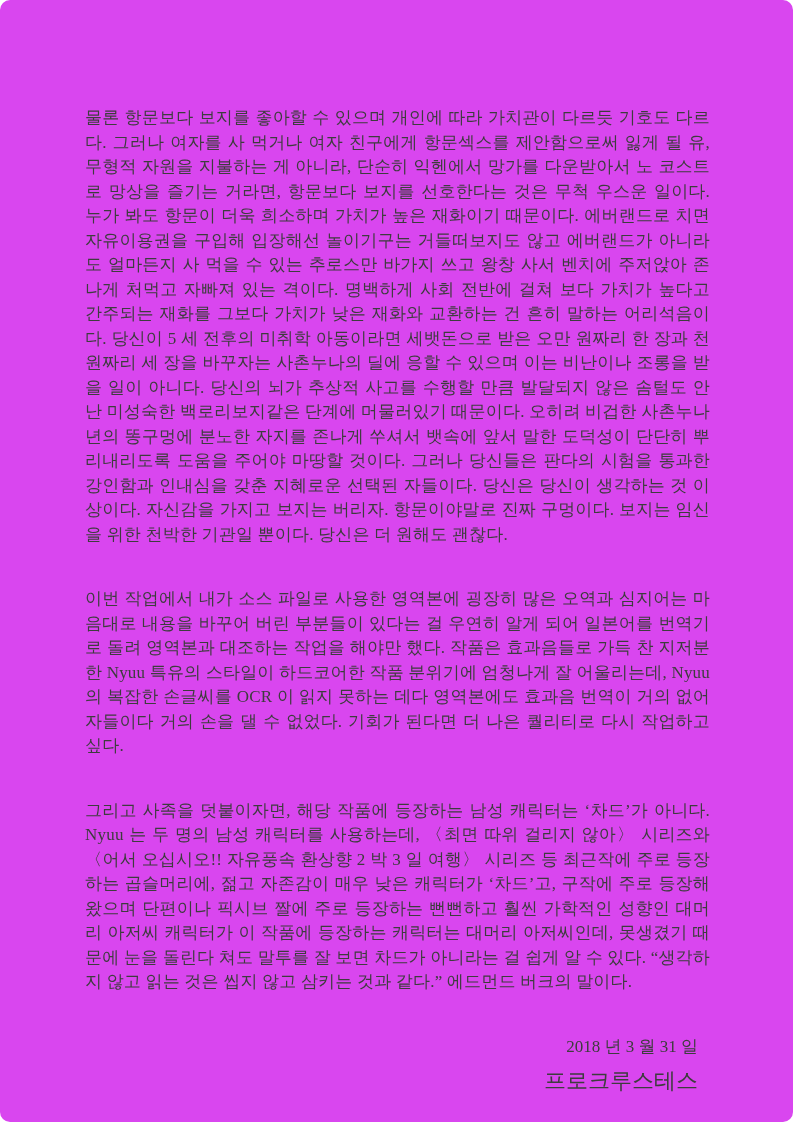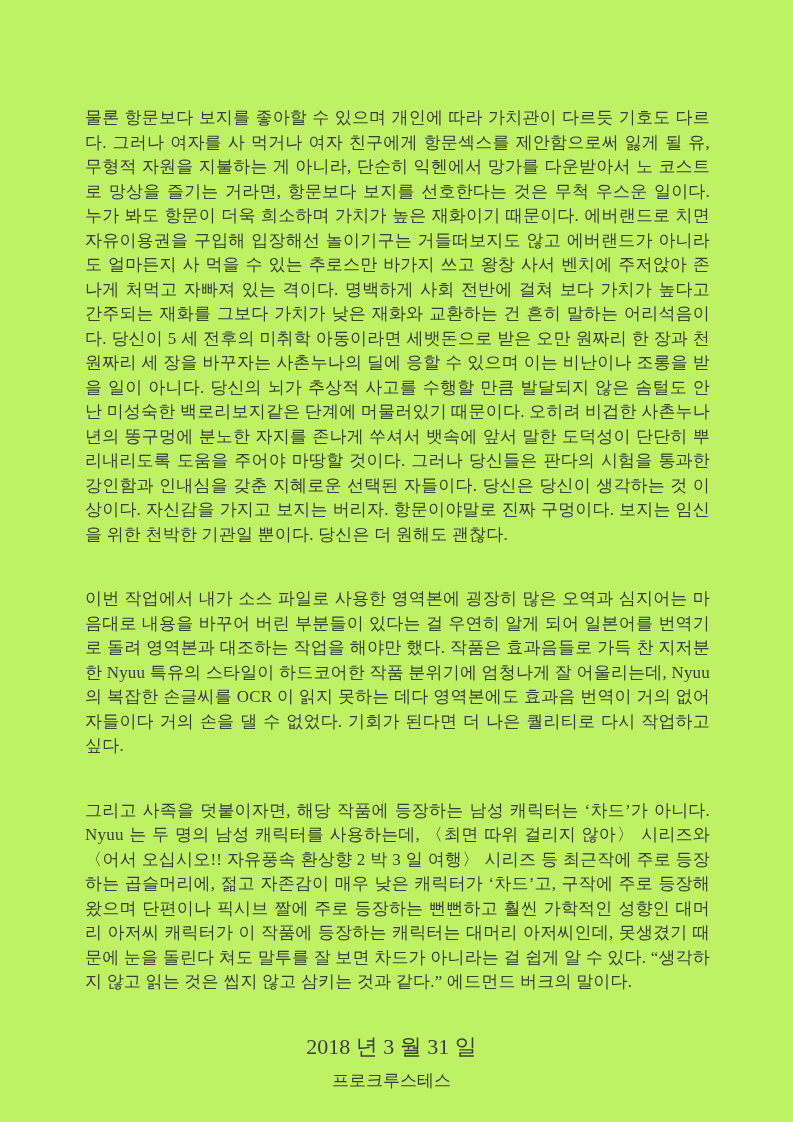--- a/index.html
+++ b/index.html
@@ -5,53 +5,54 @@
 <style>
   html, body {
     margin: 0;
     padding: 0;
     background: #ffffff;
   }
   .page {
     position: relative;
     width: 793px;
     height: 1122px;
-    background: #bef264;
+    background: #d946ef;
     overflow: hidden;
     font-family: "Liberation Serif", "DejaVu Serif", serif;
+    border-radius: 10px;
   }
   .content {
     position: absolute;
     left: 85px;
     top: 106px;
     width: 625px;
   }
   .para {
     margin: 0 0 40px 0;
     font-size: 17px;
     line-height: 24.5px;
     color: #3d3d3d;
     text-align: justify;
     text-justify: inter-character;
     word-break: break-all;
     letter-spacing: 0.2px;
   }
   .date-line {
     margin: 0 12px 10px 0;
+    font-size: 17px;
+    line-height: 24.5px;
+    color: #3d3d3d;
+    text-align: right;
+  }
+  .signature-line {
+    margin: 0 12px 0 0;
     font-size: 22px;
     line-height: 24.5px;
     color: #3d3d3d;
-    text-align: center;
-  }
-  .signature-line {
-    margin: 0 12px 0 0;
-    font-size: 17px;
-    line-height: 24.5px;
-    color: #3d3d3d;
-    text-align: center;
+    text-align: right;
   }
 </style>
 </head>
 <body>
 
 <div class="page">
   <div class="content">
     <p class="para">물론 항문보다 보지를 좋아할 수 있으며 개인에 따라 가치관이 다르듯 기호도 다르다. 그러나 여자를 사 먹거나 여자 친구에게 항문섹스를 제안함으로써 잃게 될 유, 무형적 자원을 지불하는 게 아니라, 단순히 익헨에서 망가를 다운받아서 노 코스트로 망상을 즐기는 거라면, 항문보다 보지를 선호한다는 것은 무척 우스운 일이다. 누가 봐도 항문이 더욱 희소하며 가치가 높은 재화이기 때문이다. 에버랜드로 치면 자유이용권을 구입해 입장해선 놀이기구는 거들떠보지도 않고 에버랜드가 아니라도 얼마든지 사 먹을 수 있는 추로스만 바가지 쓰고 왕창 사서 벤치에 주저앉아 존나게 처먹고 자빠져 있는 격이다. 명백하게 사회 전반에 걸쳐 보다 가치가 높다고 간주되는 재화를 그보다 가치가 낮은 재화와 교환하는 건 흔히 말하는 어리석음이다. 당신이 5 세 전후의 미취학 아동이라면 세뱃돈으로 받은 오만 원짜리 한 장과 천 원짜리 세 장을 바꾸자는 사촌누나의 딜에 응할 수 있으며 이는 비난이나 조롱을 받을 일이 아니다. 당신의 뇌가 추상적 사고를 수행할 만큼 발달되지 않은 솜털도 안 난 미성숙한 백로리보지같은 단계에 머물러있기 때문이다. 오히려 비겁한 사촌누나 년의 똥구멍에 분노한 자지를 존나게 쑤셔서 뱃속에 앞서 말한 도덕성이 단단히 뿌리내리도록 도움을 주어야 마땅할 것이다. 그러나 당신들은 판다의 시험을 통과한 강인함과 인내심을 갖춘 지혜로운 선택된 자들이다. 당신은 당신이 생각하는 것 이상이다. 자신감을 가지고 보지는 버리자. 항문이야말로 진짜 구멍이다. 보지는 임신을 위한 천박한 기관일 뿐이다. 당신은 더 원해도 괜찮다.</p>
     <p class="para">이번 작업에서 내가 소스 파일로 사용한 영역본에 굉장히 많은 오역과 심지어는 마음대로 내용을 바꾸어 버린 부분들이 있다는 걸 우연히 알게 되어 일본어를 번역기로 돌려 영역본과 대조하는 작업을 해야만 했다. 작품은 효과음들로 가득 찬 지저분한 Nyuu 특유의 스타일이 하드코어한 작품 분위기에 엄청나게 잘 어울리는데, Nyuu 의 복잡한 손글씨를 OCR 이 읽지 못하는 데다 영역본에도 효과음 번역이 거의 없어 자들이다 거의 손을 댈 수 없었다. 기회가 된다면 더 나은 퀄리티로 다시 작업하고 싶다.</p>
     <p class="para">그리고 사족을 덧붙이자면, 해당 작품에 등장하는 남성 캐릭터는 ‘차드’가 아니다. Nyuu 는 두 명의 남성 캐릭터를 사용하는데, 〈최면 따위 걸리지 않아〉 시리즈와 〈어서 오십시오!! 자유풍속 환상향 2 박 3 일 여행〉 시리즈 등 최근작에 주로 등장하는 곱슬머리에, 젊고 자존감이 매우 낮은 캐릭터가 ‘차드’고, 구작에 주로 등장해 왔으며 단편이나 픽시브 짤에 주로 등장하는 뻔뻔하고 훨씬 가학적인 성향인 대머리 아저씨 캐릭터가 이 작품에 등장하는 캐릭터는 대머리 아저씨인데, 못생겼기 때문에 눈을 돌린다 쳐도 말투를 잘 보면 차드가 아니라는 걸 쉽게 알 수 있다. “생각하지 않고 읽는 것은 씹지 않고 삼키는 것과 같다.” 에드먼드 버크의 말이다.</p>

